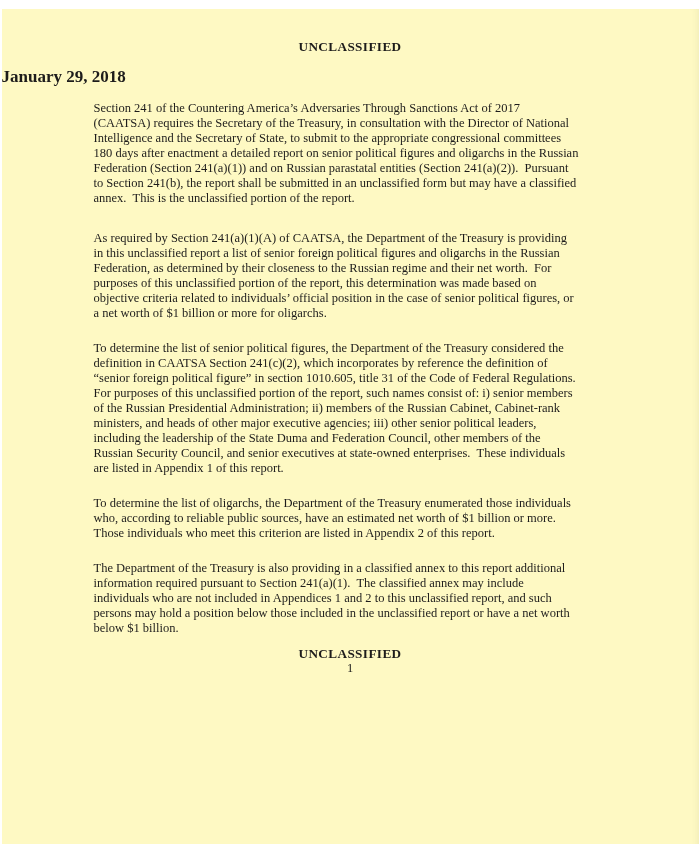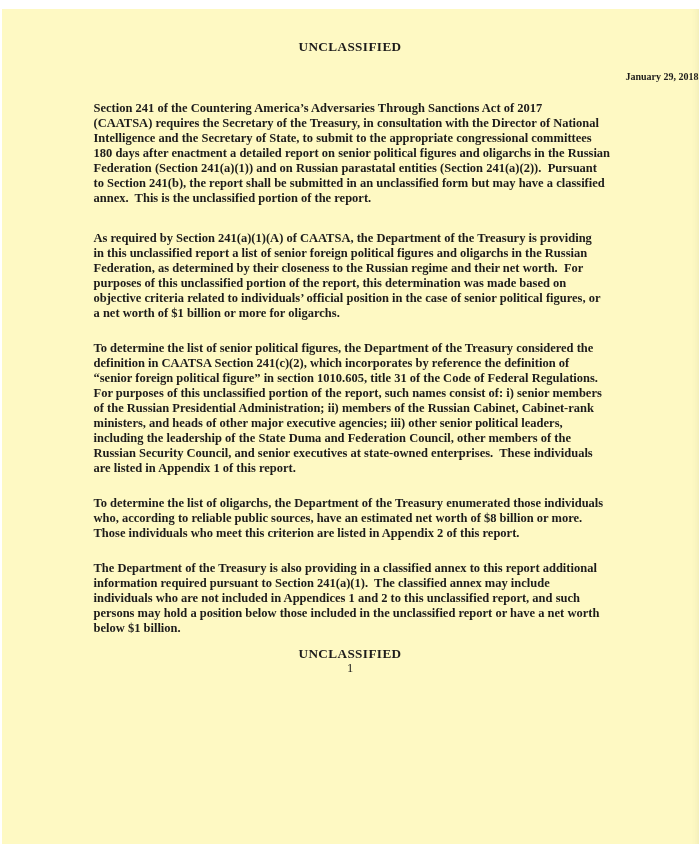--- a/index.html
+++ b/index.html
@@ -31,35 +31,34 @@
   .title-block {
     margin-top: 46px;
     text-align: center;
     font-weight: bold;
     font-size: 12.7px;
     line-height: 15.5px;
     white-space: pre;
   }
   .date-line {
     margin-top: 14px;
-    text-align: right;
+    text-align: left;
     font-weight: bold;
-    font-size: 10px;
+    font-size: 17px;
     line-height: 15px;
   }
   .body-text {
     margin: 17px 0 0 92px;
     width: 580px;
     font-size: 12.5px;
     line-height: 15px;
   }
   .doc-paragraph {
     margin: 0 0 20px 0;
     white-space: pre;
-    font-weight: bold;
   }
   .doc-paragraph.before-heading { margin-bottom: 25px; }
   .doc-paragraph.last { margin-bottom: 10px; }
   .section-heading {
     margin: 0 0 15px 0;
     font-weight: bold;
     font-size: 12.7px;
     line-height: 15px;
     white-space: pre;
   }
@@ -108,21 +107,21 @@
 definition in CAATSA Section 241(c)(2), which incorporates by reference the definition of
 “senior foreign political figure” in section 1010.605, title 31 of the Code of Federal Regulations.
 For purposes of this unclassified portion of the report, such names consist of: i) senior members
 of the Russian Presidential Administration; ii) members of the Russian Cabinet, Cabinet-rank
 ministers, and heads of other major executive agencies; iii) other senior political leaders,
 including the leadership of the State Duma and Federation Council, other members of the
 Russian Security Council, and senior executives at state-owned enterprises.  These individuals
 are listed in Appendix 1 of this report.</p>
 
     <p class="doc-paragraph">To determine the list of oligarchs, the Department of the Treasury enumerated those individuals
-who, according to reliable public sources, have an estimated net worth of $8 billion or more.
+who, according to reliable public sources, have an estimated net worth of $1 billion or more.
 Those individuals who meet this criterion are listed in Appendix 2 of this report.</p>
 
     <p class="doc-paragraph last">The Department of the Treasury is also providing in a classified annex to this report additional
 information required pursuant to Section 241(a)(1).  The classified annex may include
 individuals who are not included in Appendices 1 and 2 to this unclassified report, and such
 persons may hold a position below those included in the unclassified report or have a net worth
 below $1 billion.</p>
 
   </div>
 

